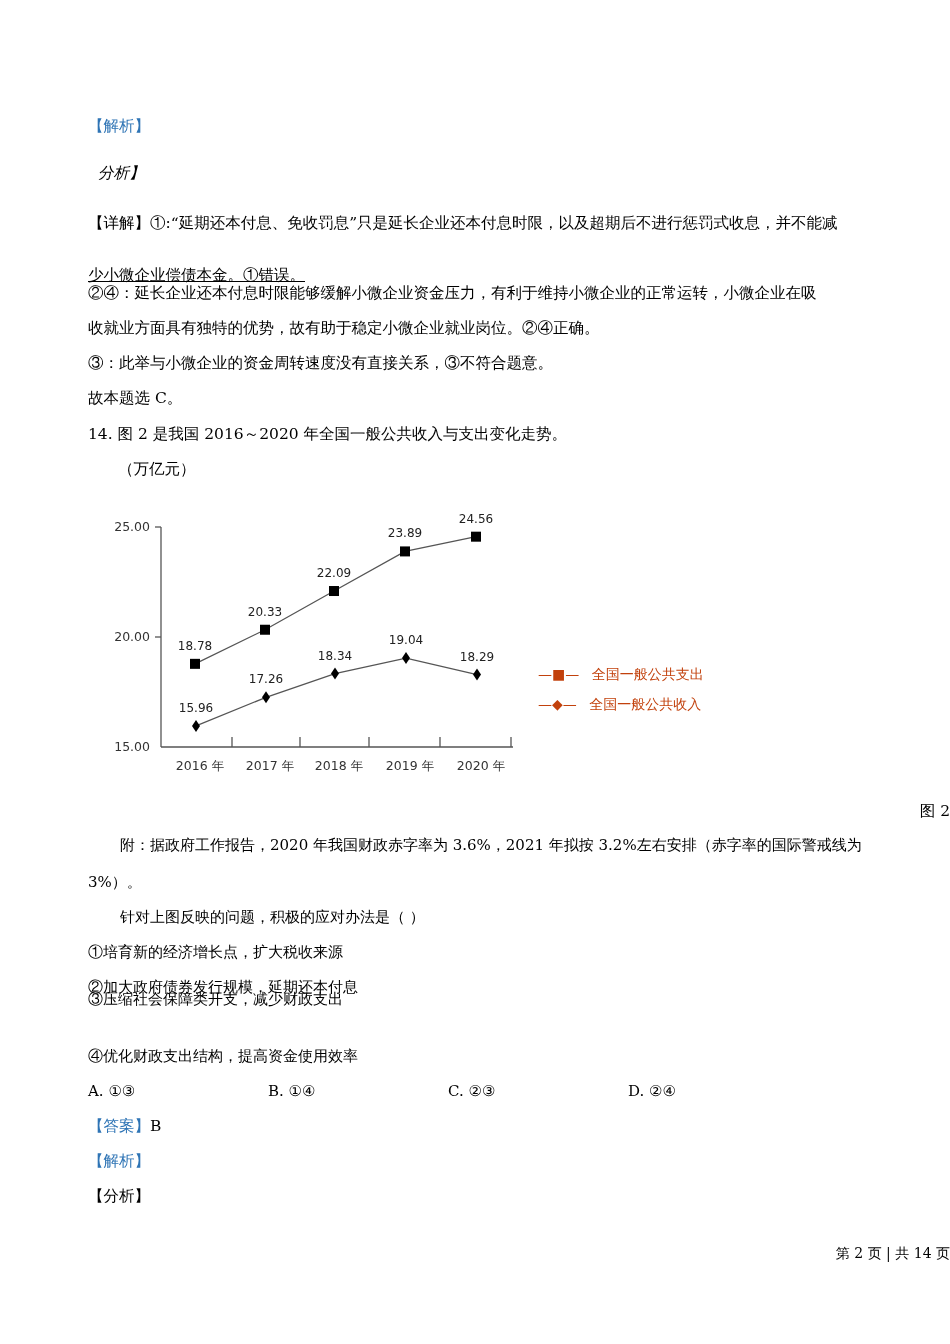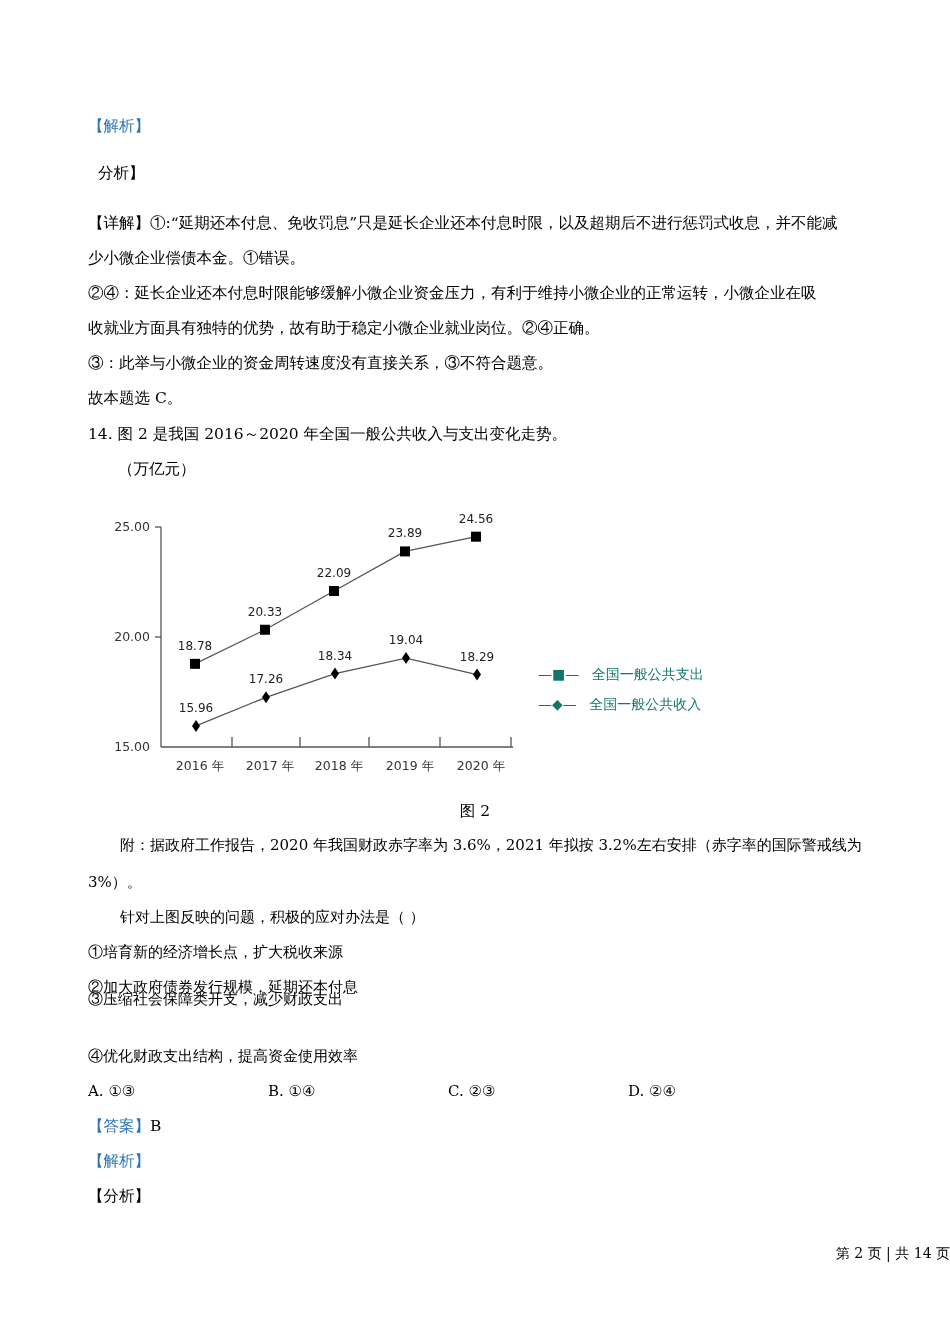--- a/index.html
+++ b/index.html
@@ -3,35 +3,35 @@
 <meta charset="utf-8">
 <style>
   html, body { margin: 0; padding: 0; background: #ffffff; }
   body { width: 950px; height: 1344px; position: relative; overflow: hidden;
          font-family: "DejaVu Serif", "Liberation Serif", serif; color: #000; font-size: 15.5px; }
   .abs { position: absolute; white-space: nowrap; text-align: right; }
   .blue { color: #2e74b5; }
   .line { left: 88px; }
   .chart { position: absolute; left: 100px; top: 500px; width: 640px; height: 290px; }
   .chart svg text { font-family: "DejaVu Sans", "Liberation Sans", sans-serif; }
-  .legend-item { position: absolute; font-size: 14px; color: #0f766e; font-family: "DejaVu Sans", "Liberation Sans", sans-serif; }
+  .legend-item { position: absolute; font-size: 14px; color: #c2410c; font-family: "DejaVu Sans", "Liberation Sans", sans-serif; }
   .options { position: absolute; top: 1082px; left: 88px; width: 720px; display: flex; justify-content: flex-end; }
   .opt { width: 194px; font-size: 15px; }
   .footer { position: absolute; top: 1245px; left: 0; width: 950px; text-align: right; font-size: 14px; }
 </style>
 </head>
 <body>
 
 <div class="abs line blue" style="top:116px;">【解析】</div>
-<div class="abs" style="top:163px; left:98px;">分析】</div>
+<div class="abs" style="top:163px; left:98px;font-style:italic;">分析】</div>
 
 <div class="abs line" style="top:213px;">
   <span>【详解】</span><span>①:“延期还本付息、免收罚息”只是延长企业还本付息时限，以及超期后不进行惩罚式收息，并不能减</span>
 </div>
-<div class="abs line" style="top:248px;">少小微企业偿债本金。①错误。</div>
+<div class="abs line" style="top:265px;text-decoration:underline;">少小微企业偿债本金。①错误。</div>
 <div class="abs line" style="top:283px;">②④：延长企业还本付息时限能够缓解小微企业资金压力，有利于维持小微企业的正常运转，小微企业在吸</div>
 <div class="abs line" style="top:318px;">收就业方面具有独特的优势，故有助于稳定小微企业就业岗位。②④正确。</div>
 <div class="abs line" style="top:353px;">③：此举与小微企业的资金周转速度没有直接关系，③不符合题意。</div>
 <div class="abs line" style="top:388px;">故本题选 C。</div>
 
 <div class="abs line" style="top:424px;">14. 图 2 是我国 2016～2020 年全国一般公共收入与支出变化走势。</div>
 <div class="abs" style="top:459px; left:118px;">（万亿元）</div>
 
 <div class="chart">
   <svg width="640" height="290" viewBox="0 0 640 290" id="chart-svg">
@@ -86,21 +86,21 @@
   <div class="legend-item" style="left:438px; top:166px;">
     <span>—■—</span>
     <span style="margin-left:8px;">全国一般公共支出</span>
   </div>
   <div class="legend-item" style="left:438px; top:196px;">
     <span>—◆—</span>
     <span style="margin-left:8px;">全国一般公共收入</span>
   </div>
 </div>
 
-<div class="abs" style="top:801px; left:0; width:950px; text-align:center;">图 2</div>
+<div class="abs" style="top:801px; left:0; width:950px; ">图 2</div>
 
 <div class="abs line" style="top:836px; font-size:15px;padding-left:32px;">附：据政府工作报告，2020 年我国财政赤字率为 3.6%，2021 年拟按 3.2%左右安排（赤字率的国际警戒线为</div>
 <div class="abs line" style="top:873px; font-size:15px;">3%）。</div>
 <div class="abs line" style="top:908px; font-size:15px;margin-left:32px;">针对上图反映的问题，积极的应对办法是（    ）</div>
 
 <div class="abs line" style="top:943px; font-size:15px;">①培育新的经济增长点，扩大税收来源</div>
 <div class="abs line" style="top:978px; font-size:15px;">②加大政府债券发行规模，延期还本付息</div>
 <div class="abs line" style="top:990px; font-size:15px;">③压缩社会保障类开支，减少财政支出</div>
 <div class="abs line" style="top:1047px; font-size:15px;">④优化财政支出结构，提高资金使用效率</div>
 

